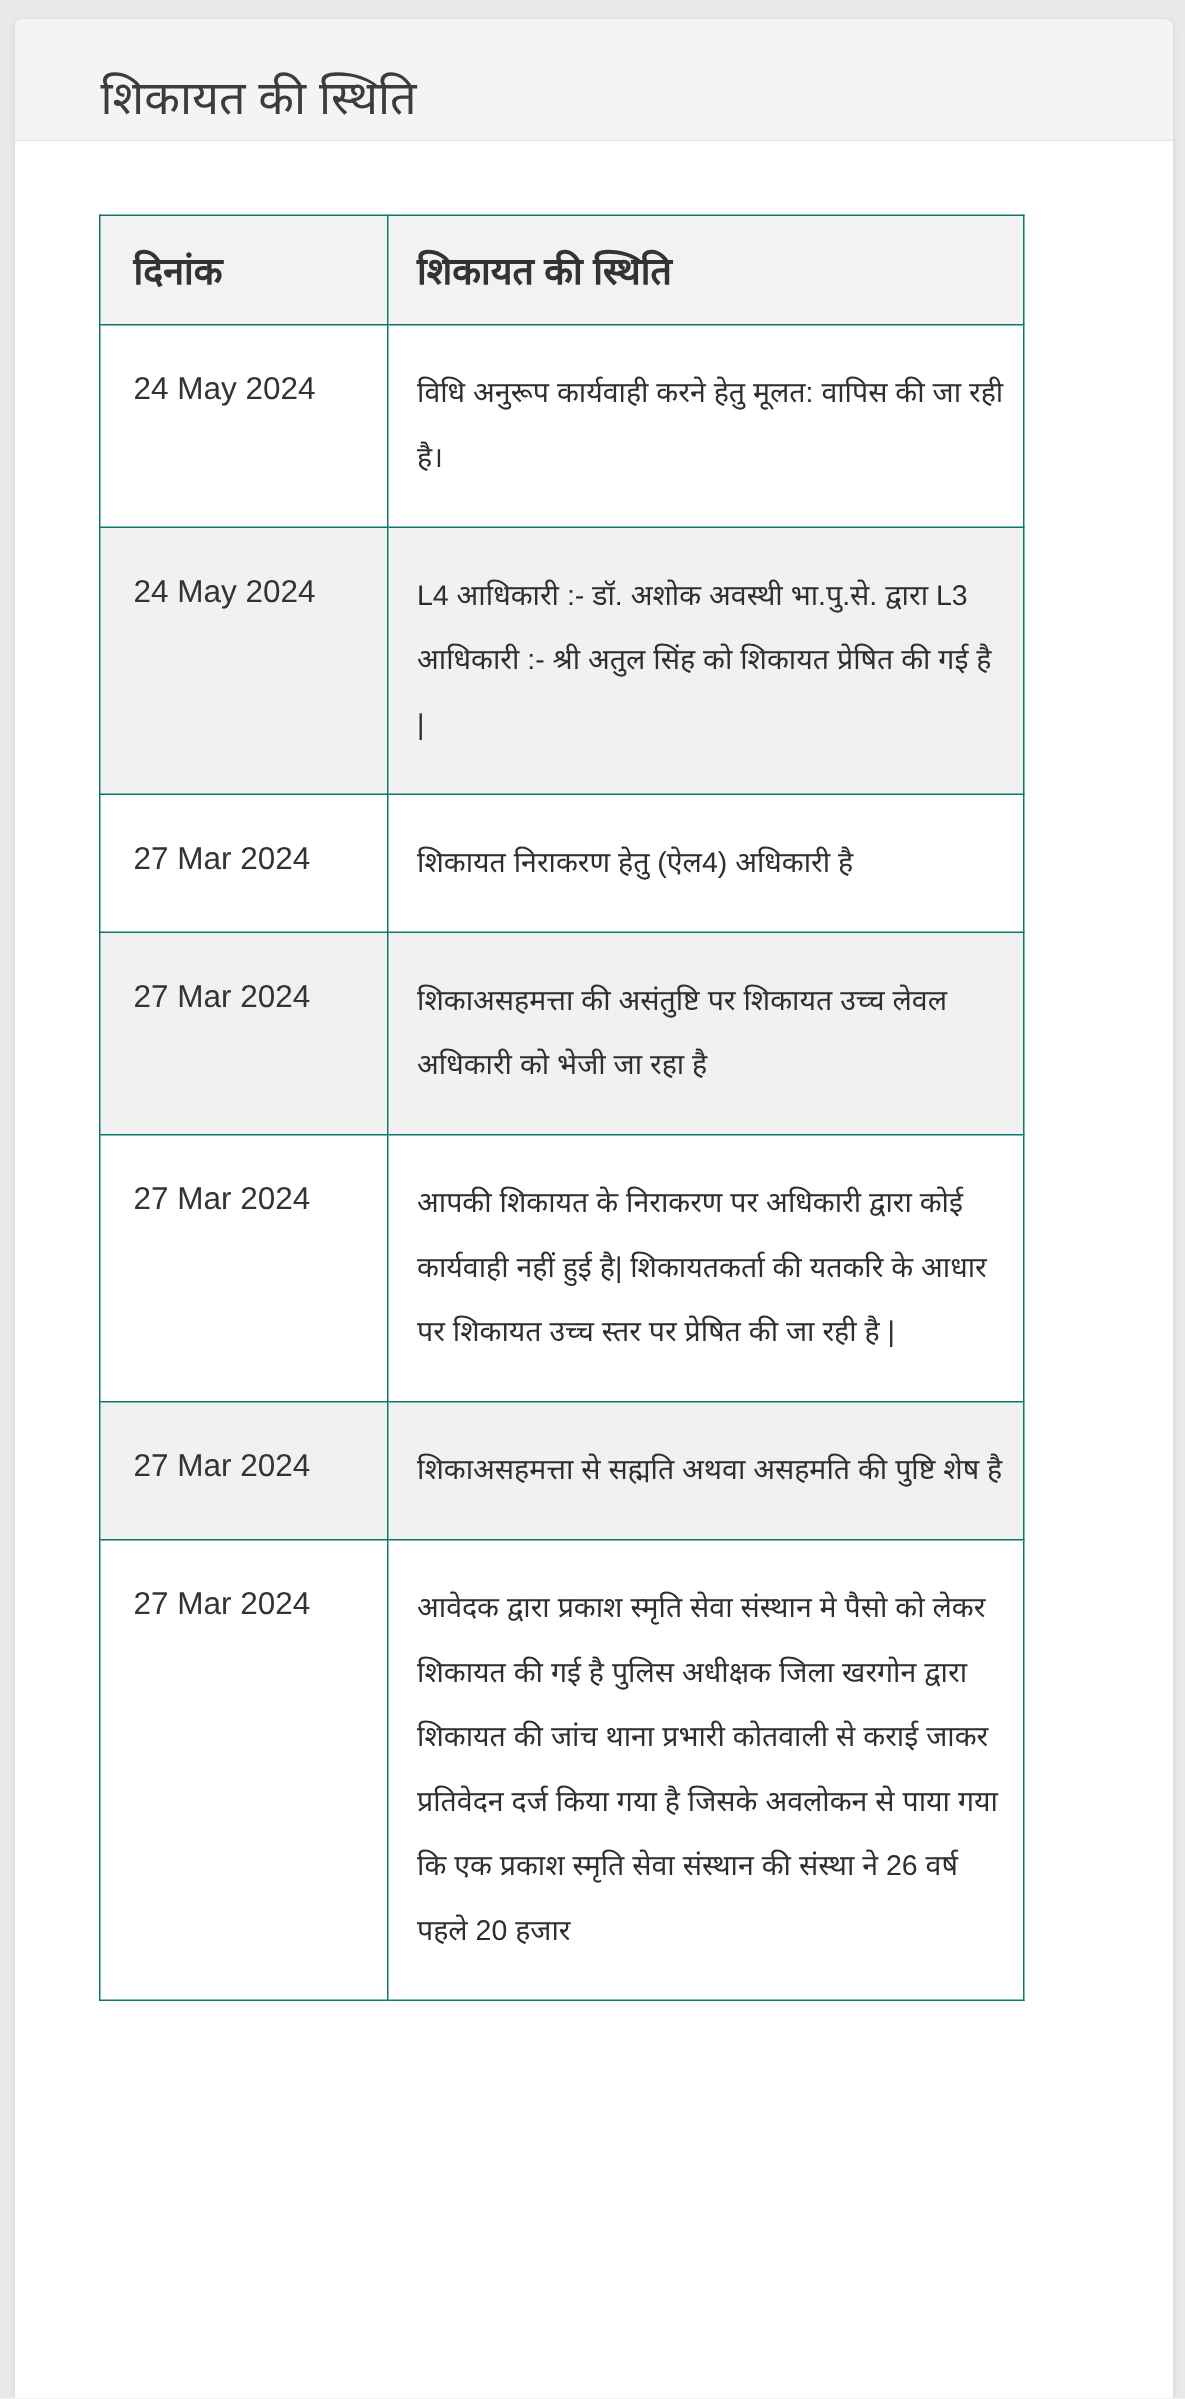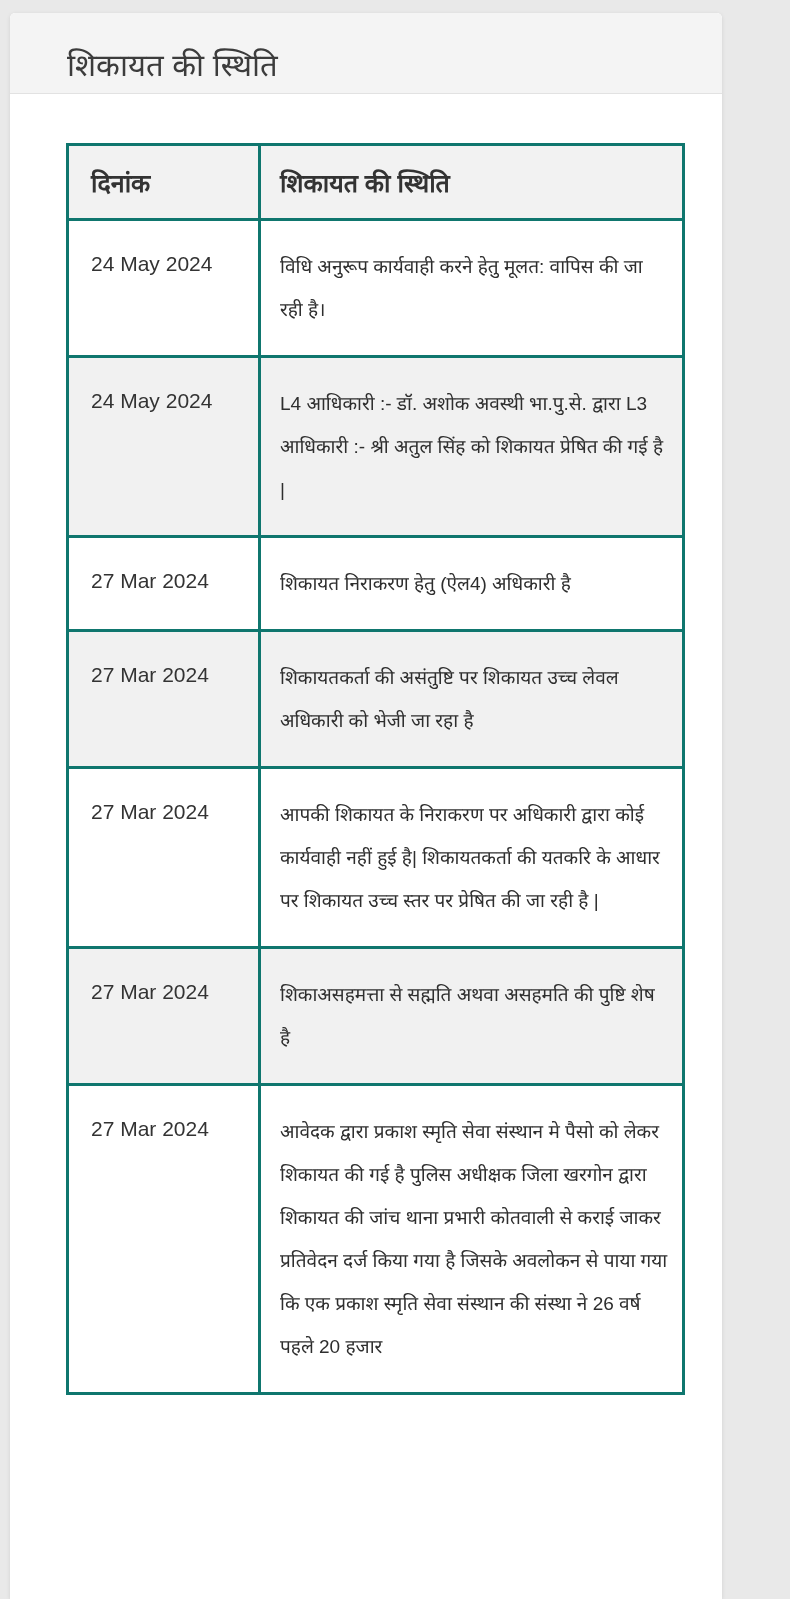--- a/index.html
+++ b/index.html
@@ -12,21 +12,21 @@
     background: #e9e9e9;
     overflow: hidden;
     position: relative;
     font-family: "Liberation Sans", sans-serif;
     -webkit-font-smoothing: antialiased;
   }
   .card {
     position: absolute;
     left: 10px;
     top: 13px;
-    width: 712px;
+    width: 772px;
     height: 1586px;
     background: #ffffff;
     border-radius: 5px 5px 0 0;
     box-shadow: 0 1px 4px rgba(0,0,0,0.10);
     overflow: hidden;
   }
   .card-header {
     height: 81px;
     background: #f4f4f4;
     border-bottom: 1px solid #e2e2e2;
@@ -45,21 +45,21 @@
   .card-body {
     padding: 49px 0 0 56px;
   }
   table.status-table {
     border-collapse: collapse;
     table-layout: fixed;
     width: 616px;
   }
   .status-table th,
   .status-table td {
-    border: 3px solid #0f766e;
+    border: 1px solid #0f766e;
     vertical-align: top;
     text-align: left;
     box-sizing: border-box;
   }
   .status-table th {
     background: #f2f2f2;
     font-size: 25px;
     font-weight: 700;
     color: #333333;
     padding: 22px 12px 20px 22px;
@@ -113,21 +113,21 @@
     <td class="status-cell">L4 आधिकारी :- डॉ. अशोक अवस्थी भा.पु.से. द्वारा L3 आधिकारी :- श्री अतुल सिंह को शिकायत प्रेषित की गई है |</td>
   </tr>
 
   <tr>
     <td class="date-cell">27 Mar 2024</td>
     <td class="status-cell">शिकायत निराकरण हेतु (ऐल4) अधिकारी है</td>
   </tr>
 
   <tr>
     <td class="date-cell">27 Mar 2024</td>
-    <td class="status-cell">शिकायतकर्ता की असंतुष्टि पर शिकायत उच्च लेवल अधिकारी को भेजी जा रहा है</td>
+    <td class="status-cell">शिकाअसहमत्ता की असंतुष्टि पर शिकायत उच्च लेवल अधिकारी को भेजी जा रहा है</td>
   </tr>
 
   <tr>
     <td class="date-cell">27 Mar 2024</td>
     <td class="status-cell">आपकी शिकायत के निराकरण पर अधिकारी द्वारा कोई कार्यवाही नहीं हुई है| शिकायतकर्ता की यतकरि के आधार पर शिकायत उच्च स्तर पर प्रेषित की जा रही है |</td>
   </tr>
 
   <tr>
     <td class="date-cell">27 Mar 2024</td>
     <td class="status-cell">शिकाअसहमत्ता से सह्मति अथवा असहमति की पुष्टि शेष है</td>

